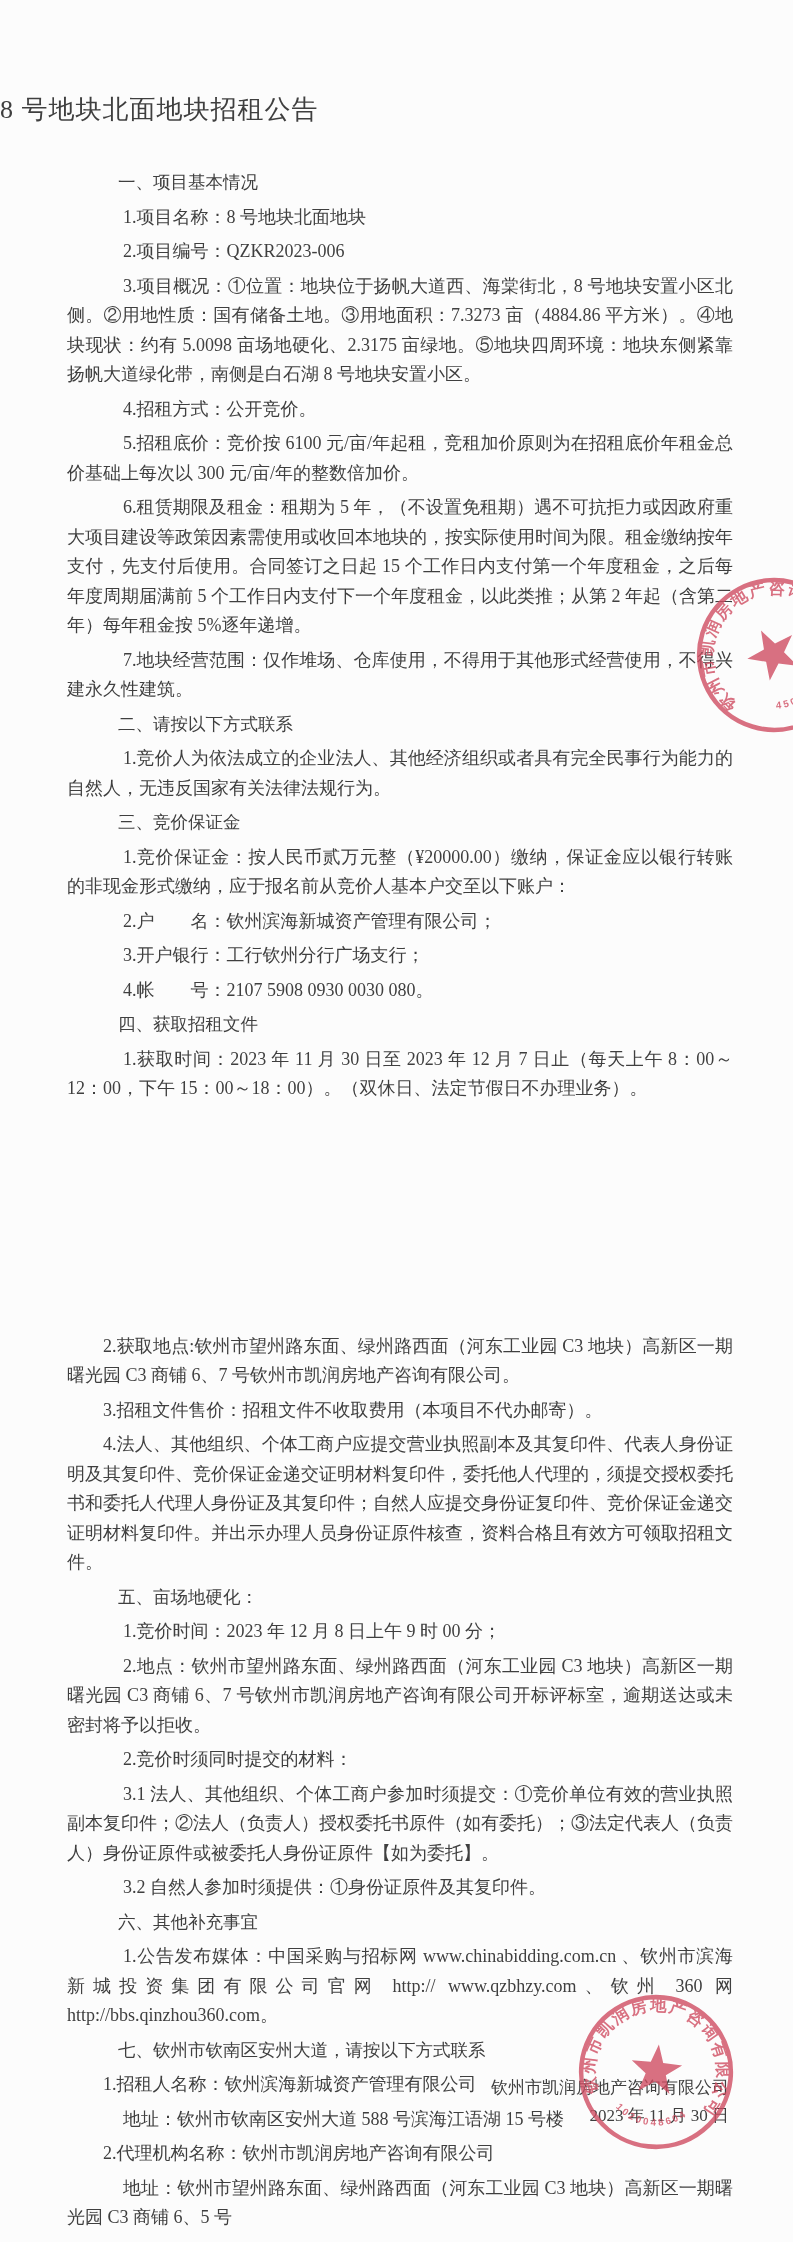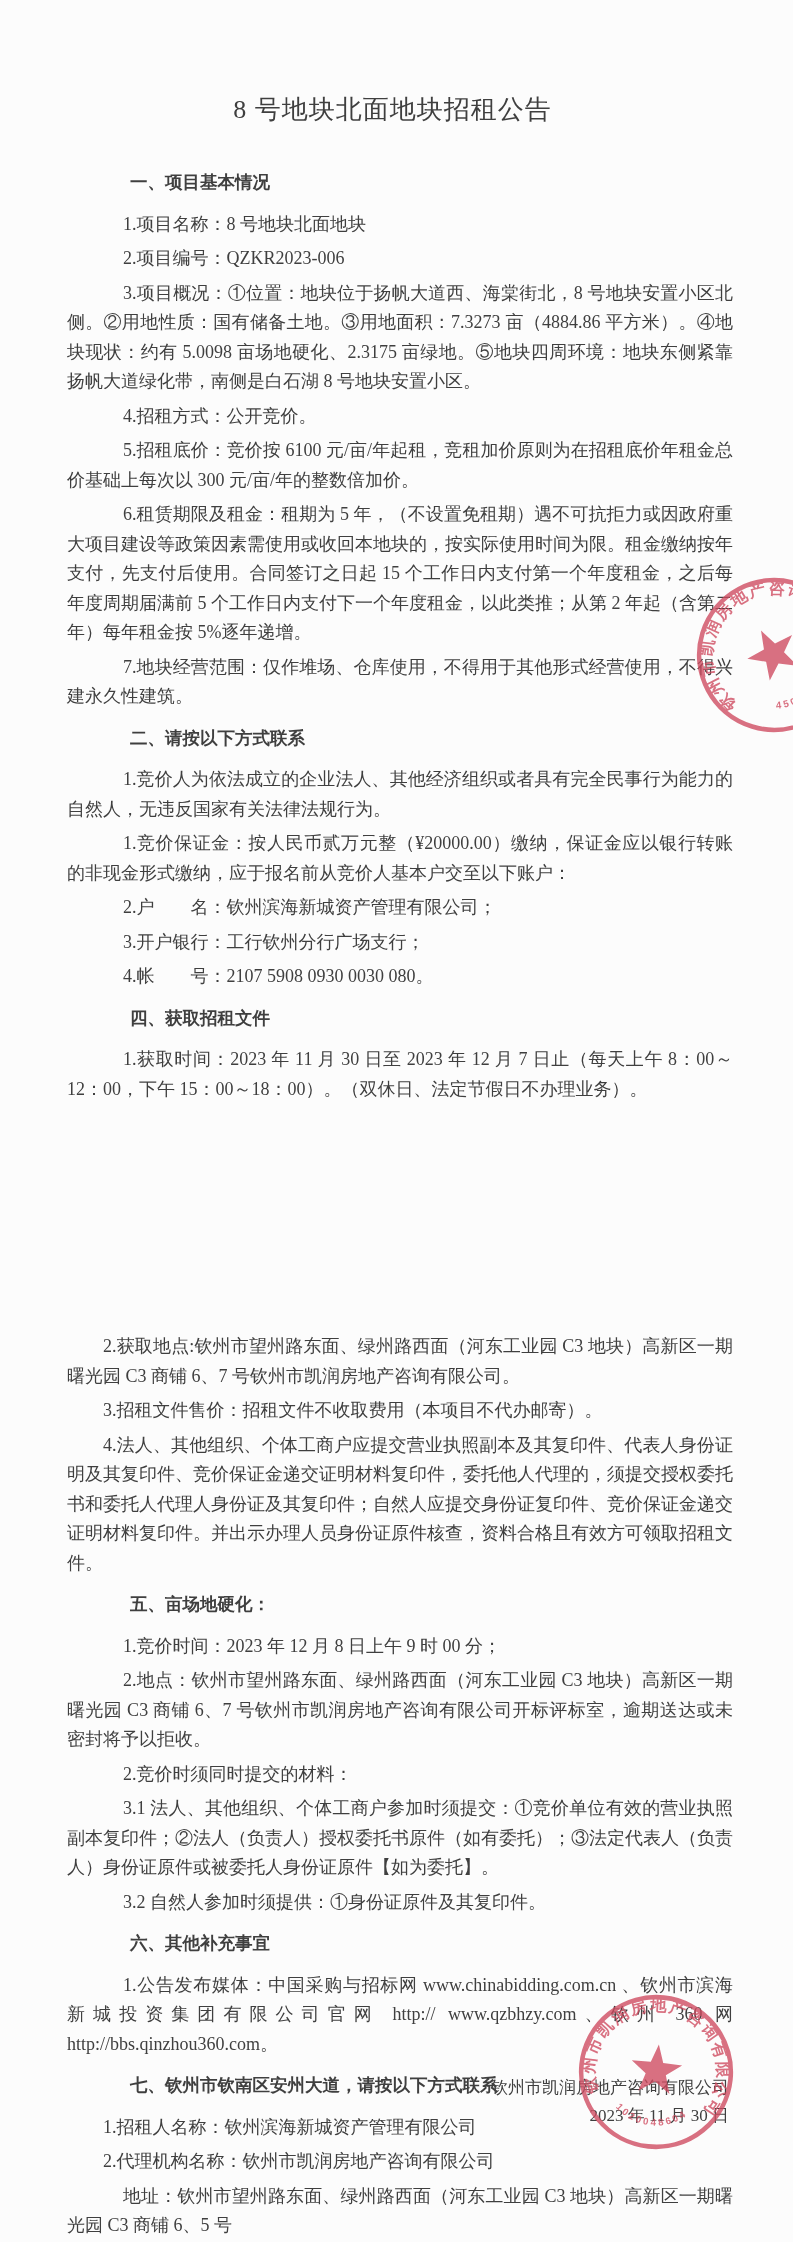--- a/index.html
+++ b/index.html
@@ -14,29 +14,28 @@
     background:var(--bg);
     overflow:hidden;
     font-family:"Liberation Serif","DejaVu Serif",serif;
     color:var(--text);
   }
   .title{
     margin:92px 8px 40px 0;
     font-size:26px;
     line-height:36px;
     font-weight:500;
-    text-align:center;
     letter-spacing:1px;
   }
   .doc-body{padding:0 55px 0 62px;}
   .heading{
     font-size:17.5px;
-    font-weight:700;
+    font-weight:400;
     line-height:29.5px;
-    margin:12px;
+    margin:0;
     text-indent:56px;
   }
   .para{
     font-size:18px;
     line-height:29.5px;
     margin:5px;
     text-align:justify;
   }
   .ind-lg{text-indent:56px;}
   .ind-sm{text-indent:36px;}
@@ -74,40 +73,42 @@
       <h2 class="heading">一、项目基本情况</h2>
       <p class="para ind-lg">1.项目名称：8 号地块北面地块</p>
       <p class="para ind-lg">2.项目编号：QZKR2023-006</p>
       <p class="para ind-lg">3.项目概况：①位置：地块位于扬帆大道西、海棠街北，8 号地块安置小区北侧。②用地性质：国有储备土地。③用地面积：7.3273 亩（4884.86 平方米）。④地块现状：约有 5.0098 亩场地硬化、2.3175 亩绿地。⑤地块四周环境：地块东侧紧靠扬帆大道绿化带，南侧是白石湖 8 号地块安置小区。</p>
       <p class="para ind-lg">4.招租方式：公开竞价。</p>
       <p class="para ind-lg">5.招租底价：竞价按 6100 元/亩/年起租，竞租加价原则为在招租底价年租金总价基础上每次以 300 元/亩/年的整数倍加价。</p>
       <p class="para ind-lg">6.租赁期限及租金：租期为 5 年，（不设置免租期）遇不可抗拒力或因政府重大项目建设等政策因素需使用或收回本地块的，按实际使用时间为限。租金缴纳按年支付，先支付后使用。合同签订之日起 15 个工作日内支付第一个年度租金，之后每年度周期届满前 5 个工作日内支付下一个年度租金，以此类推；从第 2 年起（含第二年）每年租金按 5%逐年递增。</p>
       <p class="para ind-lg">7.地块经营范围：仅作堆场、仓库使用，不得用于其他形式经营使用，不得兴建永久性建筑。</p>
       <h2 class="heading">二、请按以下方式联系</h2>
       <p class="para ind-lg">1.竞价人为依法成立的企业法人、其他经济组织或者具有完全民事行为能力的自然人，无违反国家有关法律法规行为。</p>
+      <h2 class="heading">三、竞价保证金</h2>
       <p class="para ind-lg">1.竞价保证金：按人民币贰万元整（¥20000.00）缴纳，保证金应以银行转账的非现金形式缴纳，应于报名前从竞价人基本户交至以下账户：</p>
       <p class="para ind-lg">2.户　　名：钦州滨海新城资产管理有限公司；</p>
       <p class="para ind-lg">3.开户银行：工行钦州分行广场支行；</p>
       <p class="para ind-lg">4.帐　　号：2107 5908 0930 0030 080。</p>
       <h2 class="heading">四、获取招租文件</h2>
       <p class="para ind-lg">1.获取时间：2023 年 11 月 30 日至 2023 年 12 月 7 日止（每天上午 8：00～12：00，下午 15：00～18：00）。（双休日、法定节假日不办理业务）。</p>
       <div class="page-break"></div>
       <p class="para ind-sm">2.获取地点:钦州市望州路东面、绿州路西面（河东工业园 C3 地块）高新区一期曙光园 C3 商铺 6、7 号钦州市凯润房地产咨询有限公司。</p>
       <p class="para ind-sm">3.招租文件售价：招租文件不收取费用（本项目不代办邮寄）。</p>
       <p class="para ind-sm">4.法人、其他组织、个体工商户应提交营业执照副本及其复印件、代表人身份证明及其复印件、竞价保证金递交证明材料复印件，委托他人代理的，须提交授权委托书和委托人代理人身份证及其复印件；自然人应提交身份证复印件、竞价保证金递交证明材料复印件。并出示办理人员身份证原件核查，资料合格且有效方可领取招租文件。</p>
       <h2 class="heading">五、亩场地硬化：</h2>
       <p class="para ind-lg">1.竞价时间：2023 年 12 月 8 日上午 9 时 00 分；</p>
       <p class="para ind-lg">2.地点：钦州市望州路东面、绿州路西面（河东工业园 C3 地块）高新区一期曙光园 C3 商铺 6、7 号钦州市凯润房地产咨询有限公司开标评标室，逾期送达或未密封将予以拒收。</p>
       <p class="para ind-lg">2.竞价时须同时提交的材料：</p>
       <p class="para ind-lg">3.1 法人、其他组织、个体工商户参加时须提交：①竞价单位有效的营业执照副本复印件；②法人（负责人）授权委托书原件（如有委托）；③法定代表人（负责人）身份证原件或被委托人身份证原件【如为委托】。</p>
       <p class="para ind-lg">3.2 自然人参加时须提供：①身份证原件及其复印件。</p>
       <h2 class="heading">六、其他补充事宜</h2>
       <p class="para ind-lg">1.公告发布媒体：中国采购与招标网 www.chinabidding.com.cn 、钦州市滨海新城投资集团有限公司官网 http:// www.qzbhzy.com、钦州 360 网 http://bbs.qinzhou360.com。</p>
       <h2 class="heading">七、钦州市钦南区安州大道，请按以下方式联系</h2>
       <p class="para ind-sm">1.招租人名称：钦州滨海新城资产管理有限公司</p>
+      <p class="para ind-lg">地址：钦州市钦南区安州大道 588 号滨海江语湖 15 号楼</p>
       <p class="para ind-sm">2.代理机构名称：钦州市凯润房地产咨询有限公司</p>
       <p class="para ind-lg">地址：钦州市望州路东面、绿州路西面（河东工业园 C3 地块）高新区一期曙光园 C3 商铺 6、5 号</p>
       <p class="para ind-lg">联系人及电话：郑工，0457-2338283</p>
     </div>
 
   <div class="signature">
     <div>钦州市凯润房地产咨询有限公司</div>
     <div>2023 年 11 月 30 日</div>
   </div>
 

